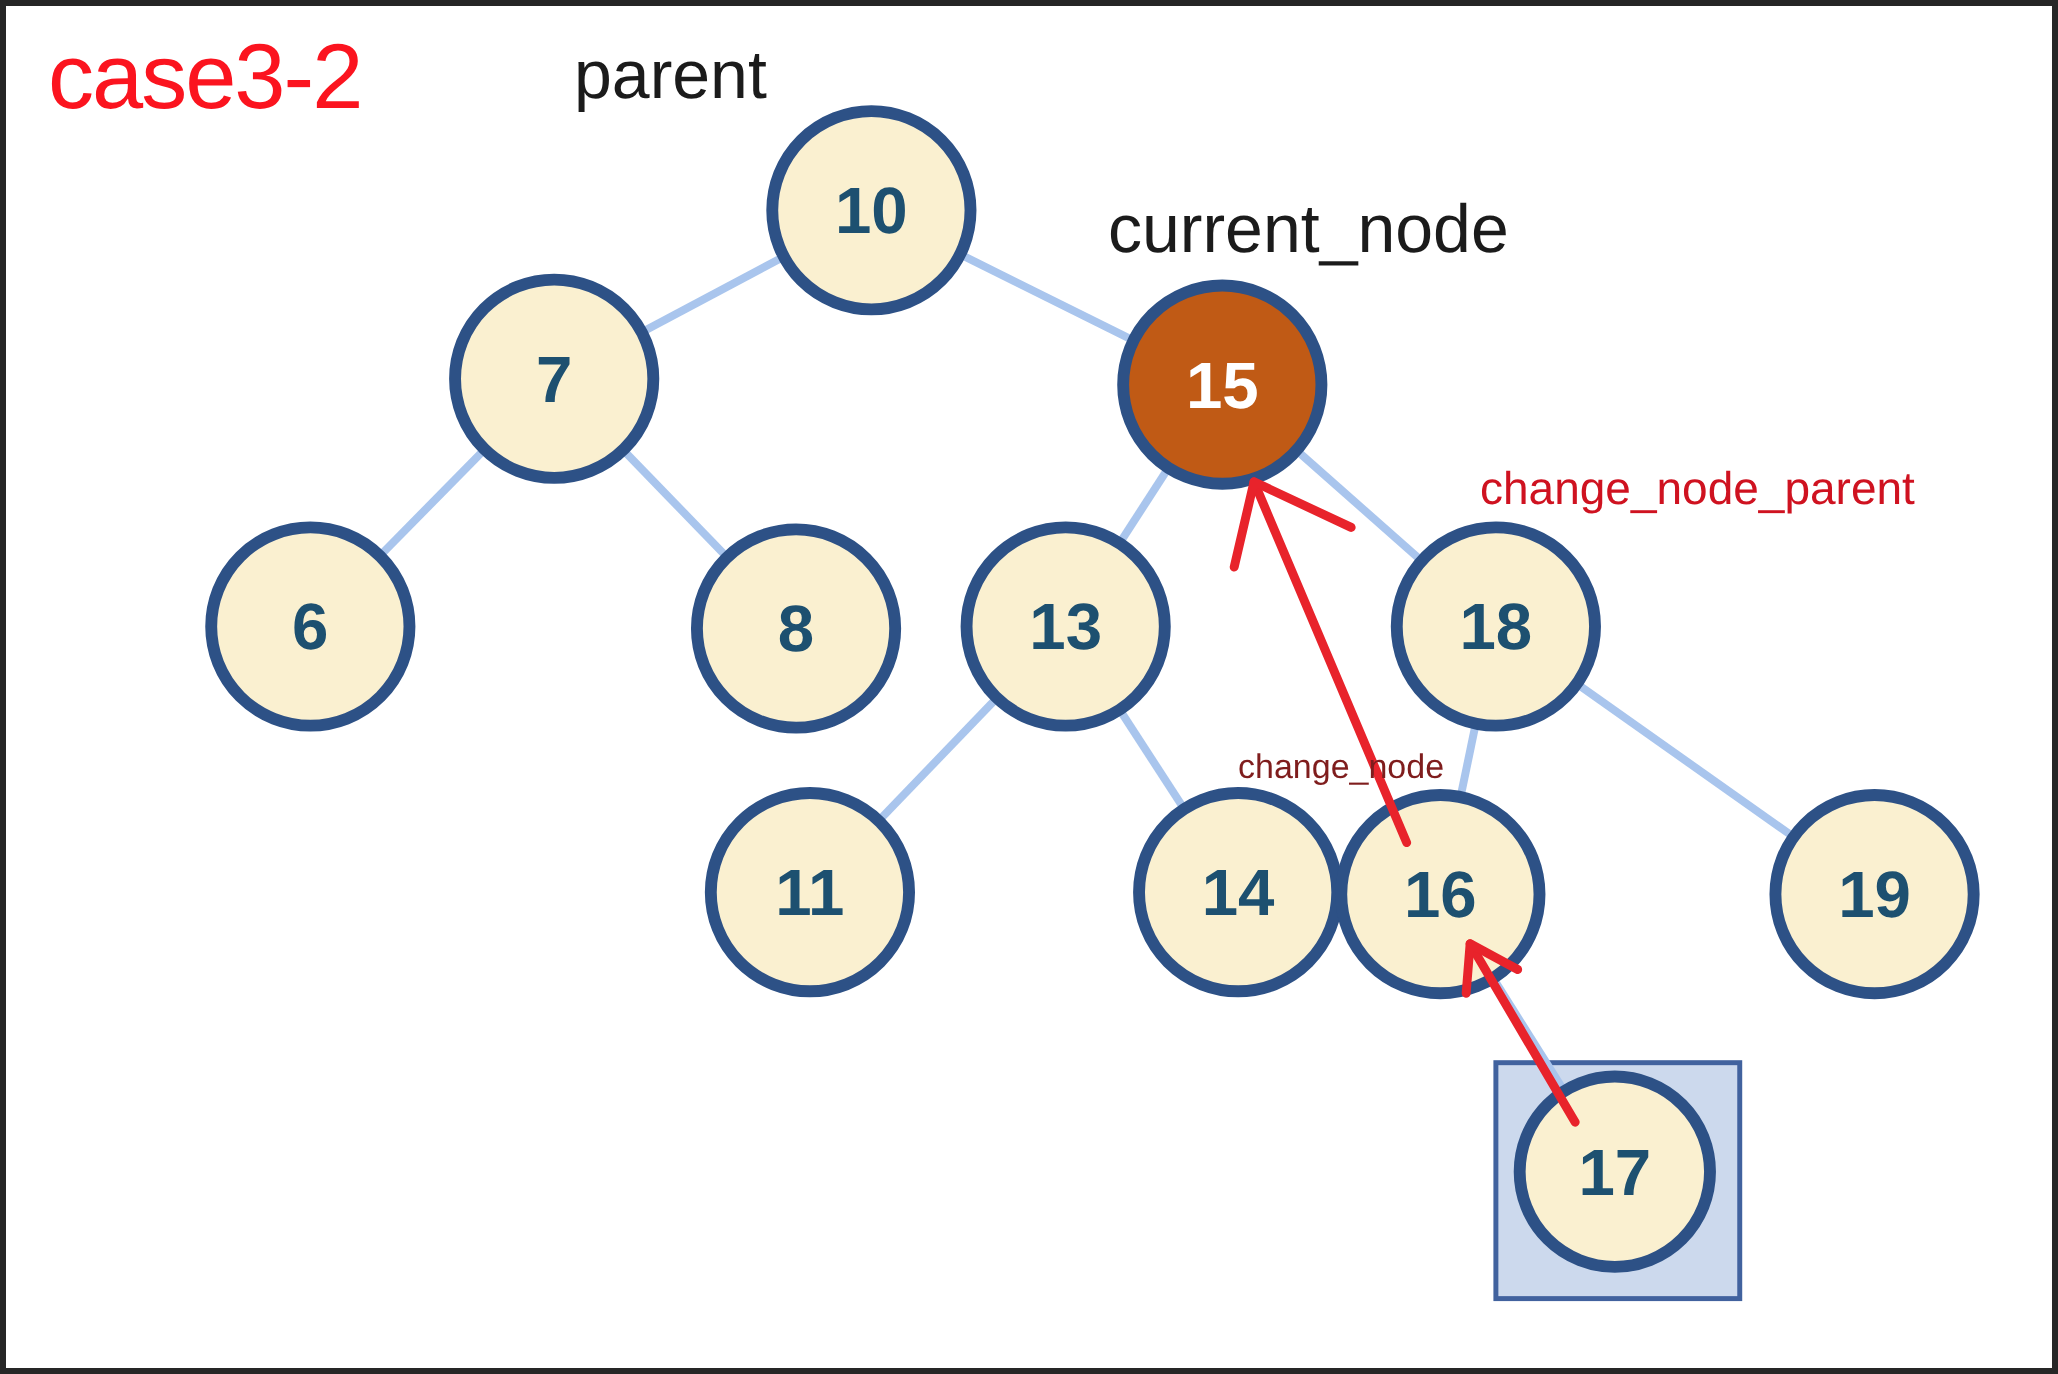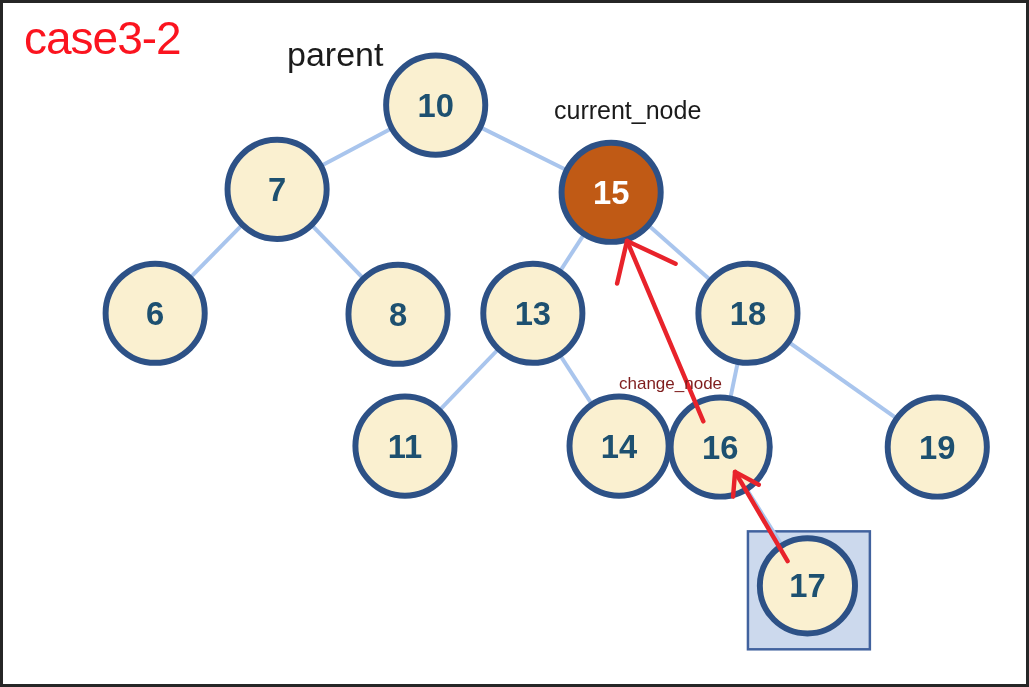--- a/index.html
+++ b/index.html
@@ -33,28 +33,28 @@
   }
   .label-title {
     left: 21px;
     top: 12px;
     font-size: 46px;
     letter-spacing: -1px;
     color: #fb141f;
   }
   .label-parent {
     left: 284px;
-    top: 34px;
+    top: 18px;
     font-size: 34px;
     color: #1b1b1b;
   }
   .label-current-node {
     left: 551px;
     top: 95px;
-    font-size: 25px;
+    font-size: 34px;
     color: #1b1b1b;
   }
   .label-change-node-parent {
     left: 737px;
     top: 230px;
     font-size: 23px;
     color: #cf1220;
   }
   .label-change-node {
     left: 616px;
@@ -114,15 +114,16 @@
       <line x1="790" y1="563" x2="737" y2="473" stroke="#e8232b" stroke-width="4.5" stroke-linecap="round"></line>
       <polyline points="735,498 737,473 761,486" fill="none" stroke="#e8232b" stroke-width="4.5" stroke-linecap="round" stroke-linejoin="round"></polyline>
     </svg>
 
   <div class="label label-title">case3-2</div>
 
   <div class="label label-parent">parent</div>
 
   <div class="label label-current-node">current_node</div>
 
+  <div class="label label-change-node-parent">change_node_parent</div>
 
   <div class="label label-change-node">change_node</div>
 </div>
 
 </body></html>

